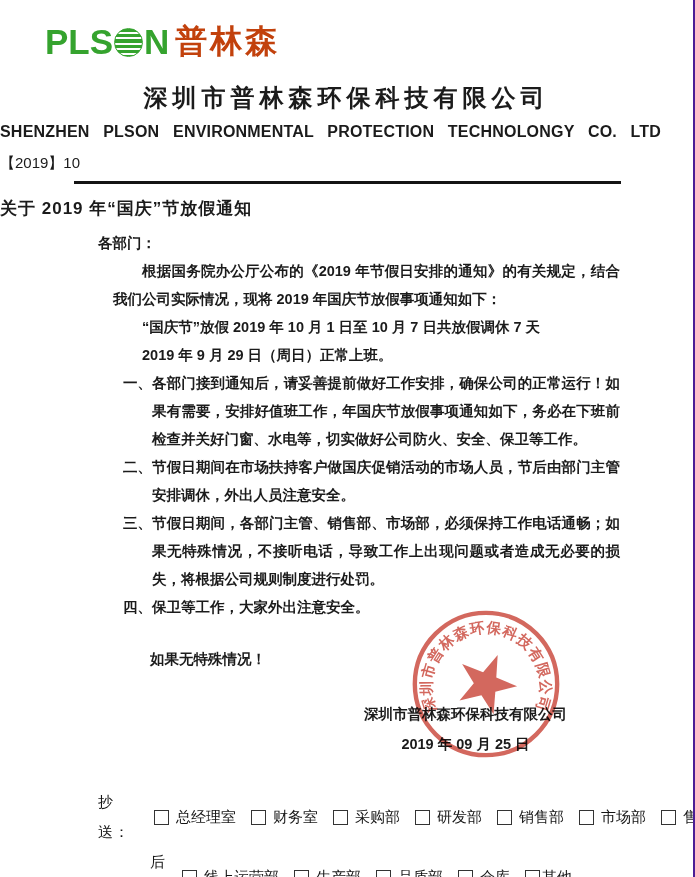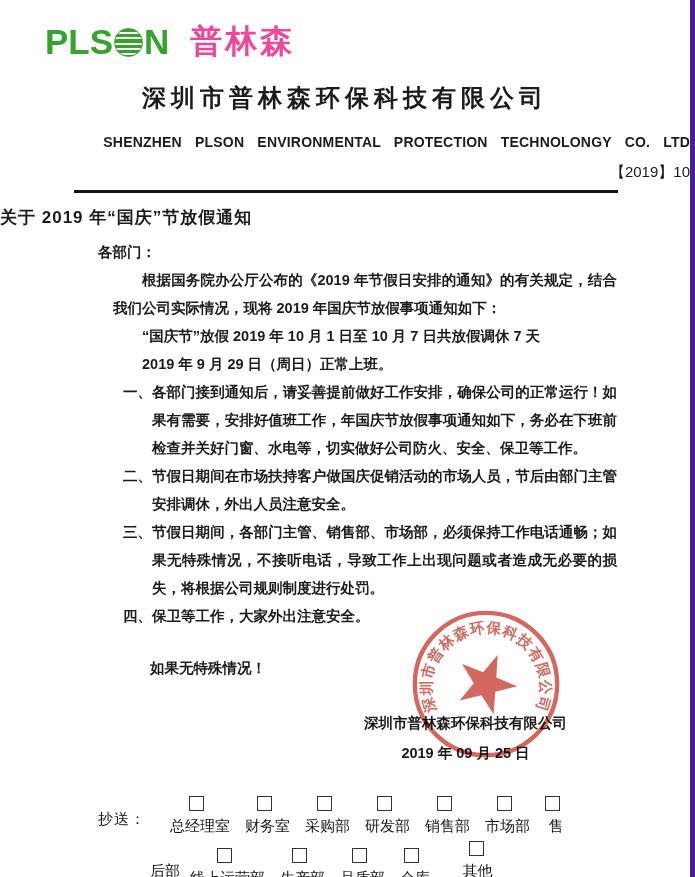--- a/index.html
+++ b/index.html
@@ -5,38 +5,38 @@
   * { margin:0; padding:0; box-sizing:border-box; }
   html,body { background:#ffffff; }
   .page {
     position:relative;
     width:695px; height:877px;
     margin:0 auto;
     background:#ffffff;
     overflow:hidden;
     color:#1b1b1b;
     font-family:"Liberation Sans","DejaVu Sans",sans-serif;
-    border-right:5px solid #4c1d95;
+    border-right:2px solid #4c1d95;
   }
 
   
   .logo { position:absolute; left:45px; top:18px; display:flex; align-items:center; height:46px; }
   .logo-latin { font-size:35px; font-weight:800; color:#35a32e; letter-spacing:0px; line-height:1; }
   .logo-globe {
     width:29px; height:29px; border-radius:50%;
     margin:2px 1px 0 1px;
     background:repeating-linear-gradient(to bottom,#35a32e 0 3.2px,#ffffff 3.2px 5.2px);
     border:1px solid #35a32e;
   }
-  .logo-cn { font-size:32px; font-weight:700; color:#ec4899; margin-left:21px; letter-spacing:3px; line-height:1; }
+  .logo-cn { font-size:32px; font-weight:700; color:#c2410c; margin-left:6px; letter-spacing:3px; line-height:1; }
 
   
   .company-cn { margin-top:84px; text-align:center; font-size:24px; font-weight:700; letter-spacing:5px; line-height:28px; }
-  .company-en { margin-top:22px; text-align:right; font-size:14px; font-weight:700; word-spacing:9px; letter-spacing:.2px; }
-  .doc-number { margin-top:13px; text-align:right; font-size:15px; font-weight:500; }
+  .company-en { margin-top:11px; text-align:left; font-size:16px; font-weight:700; word-spacing:9px; letter-spacing:.2px; }
+  .doc-number { margin-top:13px; text-align:left; font-size:15px; font-weight:500; }
   .head-rule { margin:8px 72px 0 74px; border:none; border-top:3px solid #141414; }
 
   
   .notice-title { margin-top:13px; font-size:17px; font-weight:700; letter-spacing:1px; }
   .body { margin:9px 73px 0 98px; font-size:14.5px; font-weight:700; line-height:28px; text-align:justify; }
   .p-indent { text-indent:2em;margin-left:15px; }
   .items { padding-left:25px; }
   .item { display:flex; }
   .item-no { white-space:nowrap; }
   .item-text { flex:1; text-align:justify; }
@@ -51,21 +51,21 @@
     mix-blend-mode:multiply;
     pointer-events:none;
   }
 
   
   .cc { margin:28px 56px 0 98px; font-family:"Liberation Serif","DejaVu Serif",serif; font-size:15px; line-height:30px; color:#161616; }
   .cc-row { display:flex; align-items:center; flex-wrap:nowrap; }
   .cc-row2 { padding-left:52px; }
   .cc-label { margin-right:24px; letter-spacing:1px; }
   .cc-carry { margin-right:10px; }
-  .cc-item { display:inline-flex; align-items:center; margin-right:15px; white-space:nowrap;flex-direction:column; }
+  .cc-item { display:inline-flex; align-items:center; margin-right:15px; white-space:nowrap; }
   .cc-item:last-child { margin-right:0; }
   .checkbox { width:15px; height:15px; border:1.8px solid #333; background:#fff; display:inline-block; margin-right:7px; flex:0 0 auto; }
   .checkbox.tight { margin-right:2px; }
   .blank-line { display:inline-block; width:64px; border-bottom:1.6px solid #222; height:14px; margin-left:1px; }
 </style>
 </head>
 <body>
 
 <div class="page">
 

